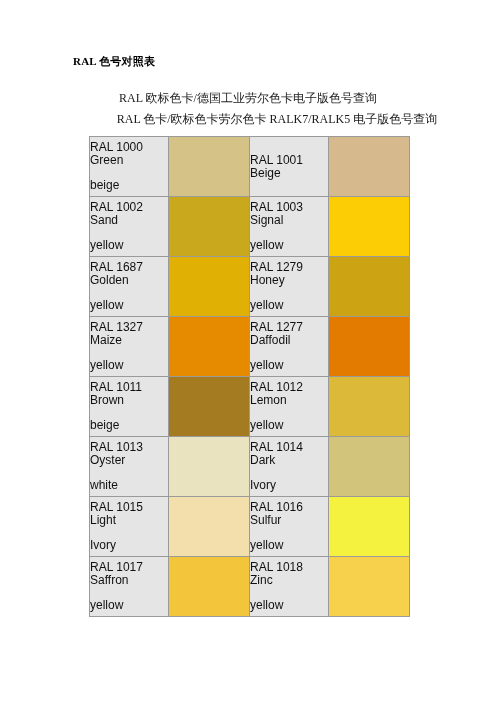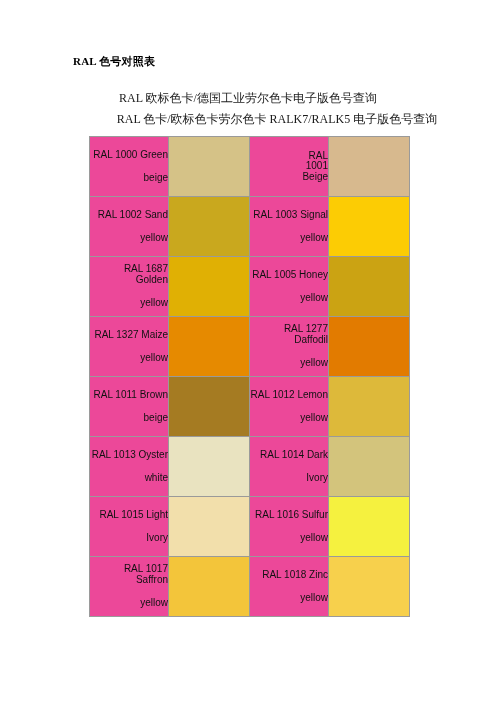--- a/index.html
+++ b/index.html
@@ -54,38 +54,37 @@
   }
   table.ral-table td {
     border: 1px solid #9a9a9a;
     padding: 0;
     margin: 0;
     height: 59px;
     vertical-align: middle;
   }
   td.name-cell {
     width: 79px;
-    background: #ec4899;
-    text-align: right;
-    font-size: 10px;
+    background: #e5e5e5;
+    text-align: left;
+    font-size: 12px;
     line-height: 1.05;
     color: #111111;
     padding: 2px 3px;
     box-sizing: border-box;
   }
   td.name-cell .l1 {
     display: block;
     margin-bottom: 13px;
   }
   td.name-cell .l2 {
     display: block;
   }
   td.name-cell.single .l1 {
     margin-bottom: 0;
-    padding-left: 41px;
   }
   td.swatch-cell {
     width: 80px;
   }
 </style>
 </head>
 <body>
 
 <div class="page">
 
@@ -119,21 +118,21 @@
           </td>
           <td class="swatch-cell" style="background-color: rgb(252, 204, 4);"></td>
         </tr>
         <tr>
           <td class="name-cell">
             <span class="l1">RAL 1687 Golden</span>
             <span class="l2">yellow</span>
           </td>
           <td class="swatch-cell" style="background-color: rgb(224, 176, 4);"></td>
           <td class="name-cell">
-            <span class="l1">RAL 1005 Honey</span>
+            <span class="l1">RAL 1279 Honey</span>
             <span class="l2">yellow</span>
           </td>
           <td class="swatch-cell" style="background-color: rgb(203, 163, 19);"></td>
         </tr>
         <tr>
           <td class="name-cell">
             <span class="l1">RAL 1327 Maize</span>
             <span class="l2">yellow</span>
           </td>
           <td class="swatch-cell" style="background-color: rgb(230, 138, 0);"></td>

